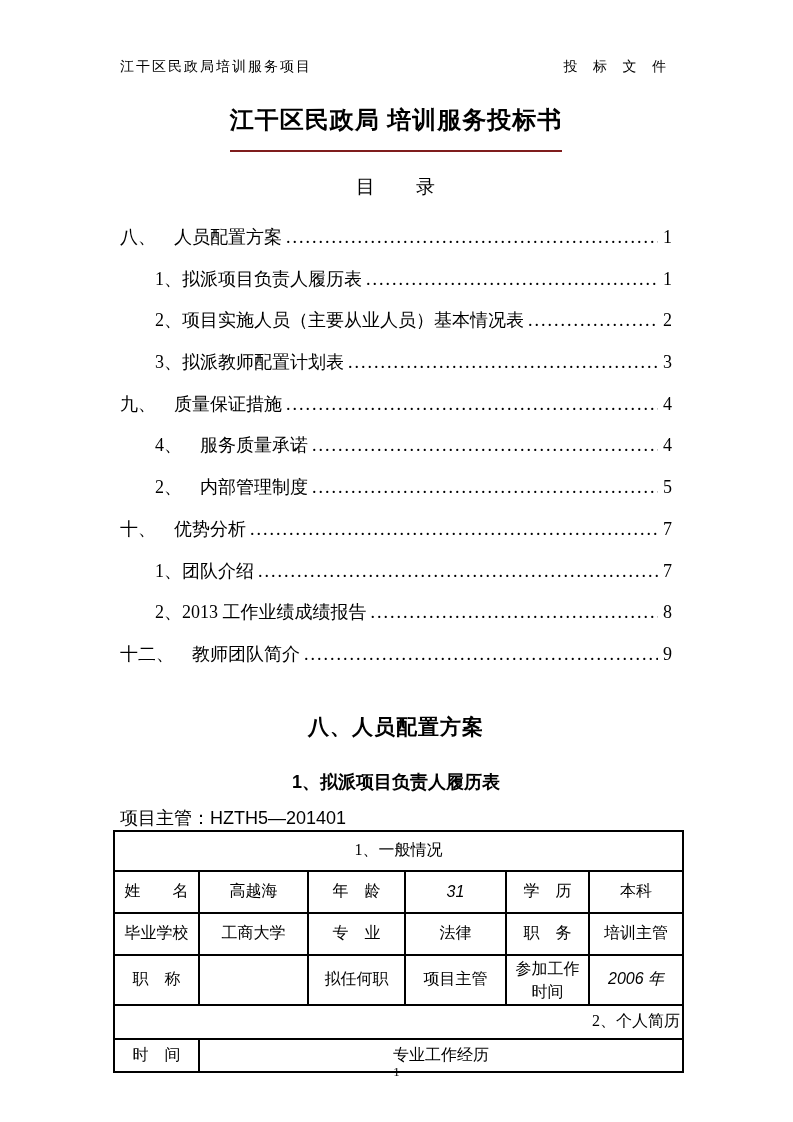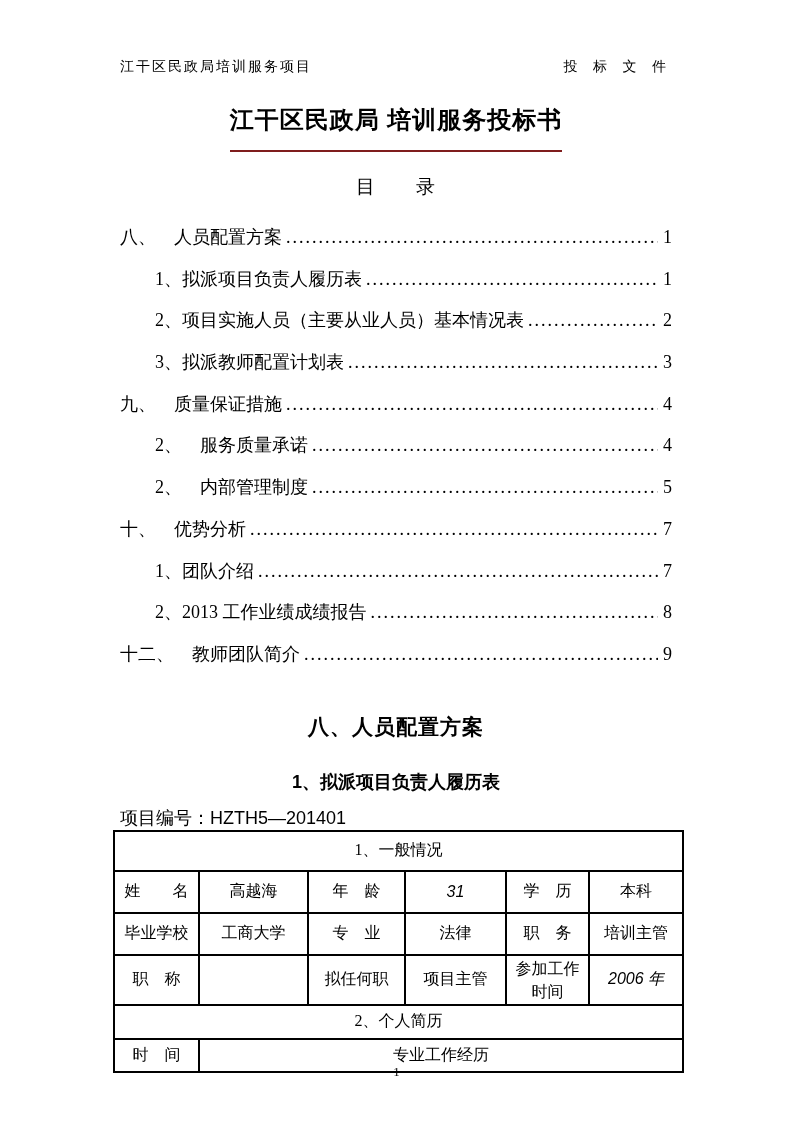--- a/index.html
+++ b/index.html
@@ -77,21 +77,21 @@
     border-collapse:collapse; table-layout:fixed;
     width:569px; margin-left:-7px; margin-top:1px;border-radius:11px;
   }
   table.resume td {
     border:2px solid #000; text-align:center; vertical-align:middle;
     font-size:16px; padding:1px 2px; overflow:hidden;
   }
   tr.r-title  td { height:40px; }
   tr.r-basic  td { height:42px; }
   tr.r-post   td { height:50px; }
-  tr.r-resume td { height:34px; }
+  tr.r-resume td { height:34px;text-align:right; }
   tr.r-time   td { height:33px; }
   .sans-num { font-family:"Liberation Sans","DejaVu Sans",sans-serif;font-style:italic; }
   .narrow-wrap { display:inline-block; max-width:4.4em; line-height:1.45; }
 
   
   .doc-footer {
     position:absolute; left:0; right:0; top:1064px;
     text-align:center; font-size:13px;
   }
 </style>
@@ -132,21 +132,21 @@
         <span class="toc-label">3、拟派教师配置计划表</span>
           <span class="toc-dots"></span>
           <span class="toc-page">3</span>
       </div>
       <div class="toc-line lvl1">
         <span class="toc-label">九、　质量保证措施</span>
           <span class="toc-dots"></span>
           <span class="toc-page">4</span>
       </div>
       <div class="toc-line lvl2">
-        <span class="toc-label">2、　服务质量承诺</span>
+        <span class="toc-label">4、　服务质量承诺</span>
           <span class="toc-dots"></span>
           <span class="toc-page">4</span>
       </div>
       <div class="toc-line lvl2">
         <span class="toc-label">2、　内部管理制度</span>
           <span class="toc-dots"></span>
           <span class="toc-page">5</span>
       </div>
       <div class="toc-line lvl1">
         <span class="toc-label">十、　优势分析</span>
@@ -167,21 +167,21 @@
         <span class="toc-label">十二、　教师团队简介</span>
           <span class="toc-dots"></span>
           <span class="toc-page">9</span>
       </div>
     </div>
 
     <div class="sec-heading">八、人员配置方案</div>
     <div class="sub-heading">1、拟派项目负责人履历表</div>
 
     <div class="project-no">
-      <span>项目编号：</span><span class="num">HZTH5—201401</span>
+      <span>项目主管：</span><span class="num">HZTH5—201401</span>
     </div>
 
     <table class="resume">
       <colgroup>
         <col style="width:85px">
           <col style="width:109px">
           <col style="width:97px">
         <col style="width:101px">
           <col style="width:83px">
           <col style="width:94px">

